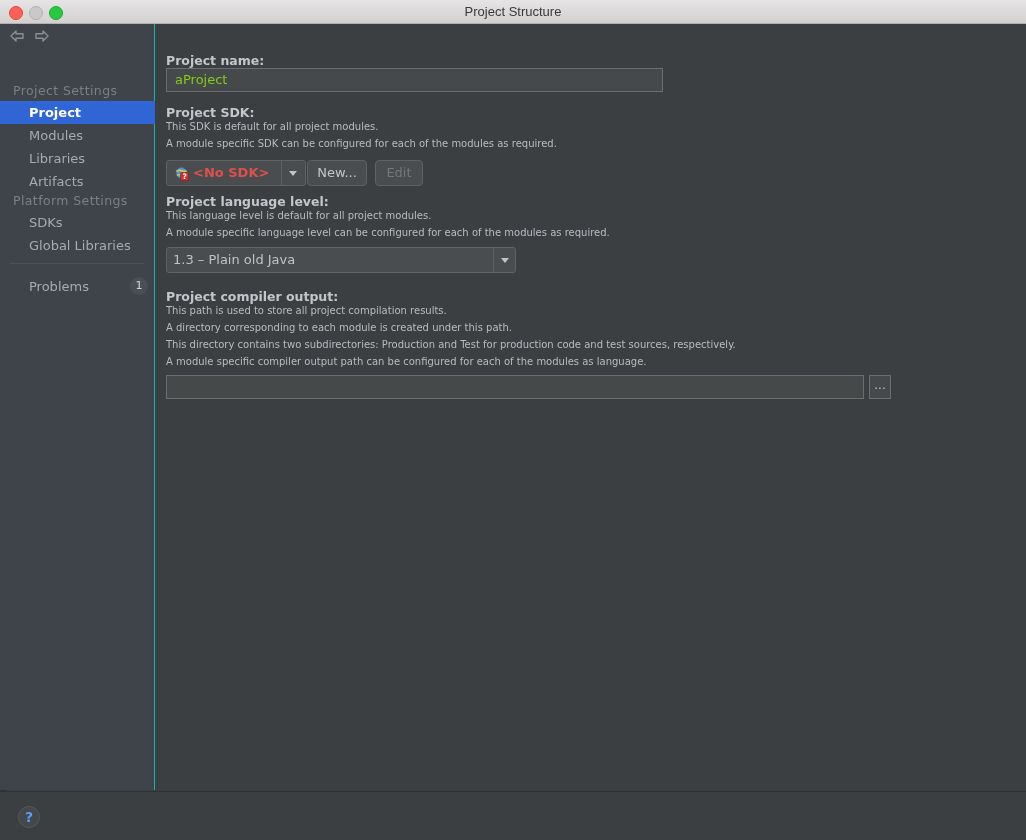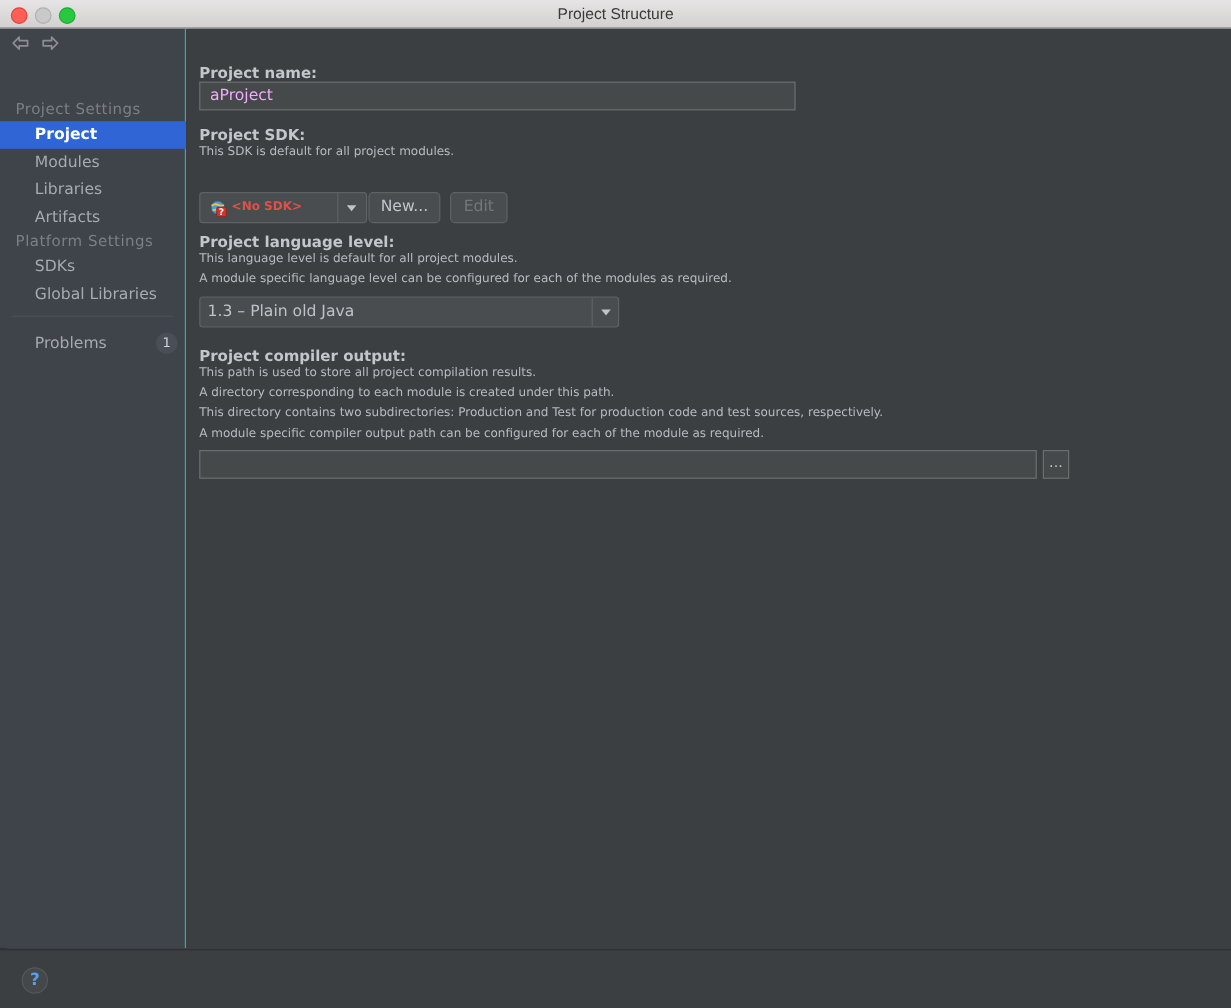--- a/index.html
+++ b/index.html
@@ -176,21 +176,21 @@
     font-family: "DejaVu Sans", sans-serif;
   }
 
   
   .textfield {
     position: absolute;
     background: #45494a;
     border: 1px solid #6a6e70;
     box-sizing: border-box;
     font-size: 13px;
-    color: #f0abfc;
+    color: #84cc16;
     padding: 0 8px;
     line-height: 22px;
     height: 24px;
     font-family: "DejaVu Sans", sans-serif;
     white-space: nowrap;
     overflow: hidden;
   }
 
   
   .combo {
@@ -233,21 +233,21 @@
   .sdk-combo .sdk-icon {
     position: absolute;
     left: 8px; top: 5px;
     width: 14px; height: 14px;
   }
   .sdk-combo .sdk-text {
     position: absolute;
     left: 26px; top: 0;
     height: 24px;
     line-height: 24px;
-    font-size: 10px;
+    font-size: 13px;
     font-weight: bold;
     color: #e0504a;
     white-space: nowrap;
     font-family: "DejaVu Sans", sans-serif;
   }
   .sdk-combo .arrow-box { width: 24px; }
 
   
   .btn {
     position: absolute;
@@ -379,20 +379,21 @@
     <div class="badge" style="left:130px; top:253px;">1</div>
   </div>
 
   <div class="content">
 
     <div class="lbl-bold" style="left:10px; top:29px;">Project name:</div>
     <div class="textfield" style="left:10px; top:44px; width:497px;" placeholder="">aProject</div>
 
     <div class="lbl-bold" style="left:10px; top:81px;">Project SDK:</div>
     <div class="lbl-desc" style="left:10px; top:97px;">This SDK is default for all project modules.</div>
+    <div class="lbl-desc" style="left:10px; top:114px;">A module specific SDK can be configured for each of the modules as required.</div>
 
     <div class="combo sdk-combo" style="left:10px; top:136px;">
       <div class="sdk-icon">
         <svg width="14" height="14" viewBox="0 0 14 14">
           <circle cx="6.5" cy="6" r="5.4" fill="#4f9bd6" stroke="#2f6e9e" stroke-width="0.8"></circle>
           <path d="M1.4 4.5 Q4 2.4 6.6 3.8 Q9 5.1 11.6 4.0" fill="none" stroke="#e9c44a" stroke-width="1.6"></path>
           <path d="M2.1 8.4 Q5 7 7.4 8.4" fill="none" stroke="#e9c44a" stroke-width="1.3"></path>
           <rect x="5.6" y="5.6" width="8.0" height="8.0" rx="1" fill="#d0342c" stroke="#8e1f19" stroke-width="0.7"></rect>
           <text x="9.6" y="12.2" font-size="7.6" font-family="DejaVu Sans, sans-serif" font-weight="bold" fill="#ffffff" text-anchor="middle">?</text>
         </svg>
@@ -410,21 +411,21 @@
 
     <div class="combo" style="left:10px; top:223px; width:350px;">
       <div class="combo-val">1.3 – Plain old Java</div>
       <div class="arrow-box"></div>
     </div>
 
     <div class="lbl-bold" style="left:10px; top:265px;">Project compiler output:</div>
     <div class="lbl-desc" style="left:10px; top:281px;">This path is used to store all project compilation results.</div>
     <div class="lbl-desc" style="left:10px; top:298px;">A directory corresponding to each module is created under this path.</div>
     <div class="lbl-desc" style="left:10px; top:315px;">This directory contains two subdirectories: Production and Test for production code and test sources, respectively.</div>
-    <div class="lbl-desc" style="left:10px; top:332px;">A module specific compiler output path can be configured for each of the module as required.</div>
+    <div class="lbl-desc" style="left:10px; top:332px;">A module specific compiler output path can be configured for each of the modules as language.</div>
 
     <div class="textfield" style="left:10px; top:351px; width:698px;" placeholder=""></div>
     <div class="browse-btn" style="left:713px; top:351px;">...</div>
   </div>
 
   <div class="footer">
     <div class="help-btn">?</div>
 
   </div>
 

